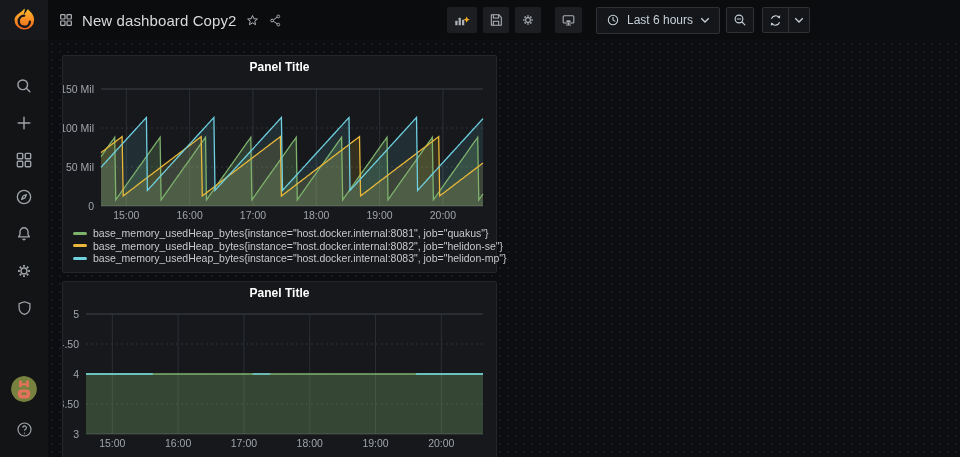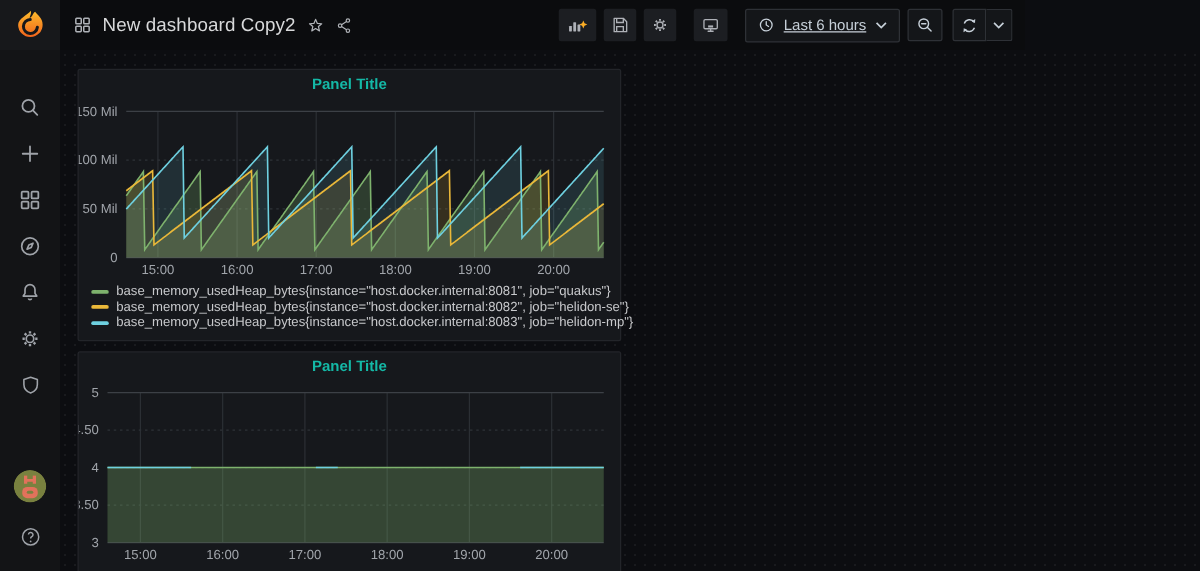--- a/index.html
+++ b/index.html
@@ -20,21 +20,20 @@
     display:flex; align-items:center; justify-content:center; cursor:pointer;
   }
   .tb-left { display:flex; align-items:center; gap:8px; padding-left:10px; flex:1; }
   .tb-title { font-size:15px; font-weight:500; color:#d8d9da; letter-spacing:.1px; }
   .tb-icon { color:#b0b3b8; display:flex; align-items:center; justify-content:center; }
   .tb-right { display:flex; align-items:center; gap:6px; padding-right:10px; }
   .tb-btn {
     height:26px; min-width:26px; padding:0 5px; border:none; border-radius:2px;
     background:#1c1e22; color:#aeb1b7; display:flex; align-items:center; justify-content:flex-start;
     cursor:pointer;
-    text-decoration:underline;
   }
   .tb-btn.gap-before { margin-left:8px; }
   .bordered {
     background:#141619; border:1px solid #2e3136; color:#c7d0d9;
   }
   .timepicker { display:flex; align-items:center; gap:7px; padding:0 9px; height:27px; font-size:12px; font-weight:500; }
   .split { display:flex; margin-left:2px; }
   .split .tb-btn { border-radius:0; }
   .split .tb-btn:first-child { border-radius:2px 0 0 2px; }
   .split .tb-btn:last-child { border-radius:0 2px 2px 0; border-left:none; min-width:20px; }
@@ -54,21 +53,21 @@
     background-size:8px 8px;
   }
   .panel {
     position:absolute; left:14px; width:435px; height:218px;
     background:#16181c; border:1px solid #23252a; border-radius:2px;
   }
   #panel-1 { top:15px; }
   #panel-2 { top:241px; }
   .panel-title {
     height:22px; display:flex; align-items:center; justify-content:center;
-    font-size:12px; font-weight:700; color:#14b8a6; cursor:pointer;
+    font-size:12px; font-weight:700; color:#ffffff; cursor:pointer;
   }
   .chart { position:relative; width:100%; }
   .legend { padding:3px 0 0 10px; }
   .legend-row { display:flex; align-items:center; gap:6px; height:12.5px; cursor:pointer; }
   .legend-swatch { width:14px; height:3px; border-radius:2px; flex:0 0 auto; }
   .legend-label { font-size:10.5px; color:#c8c9cc; white-space:nowrap; }
   svg { display:block; }
 </style>
 </head>
 <body>

